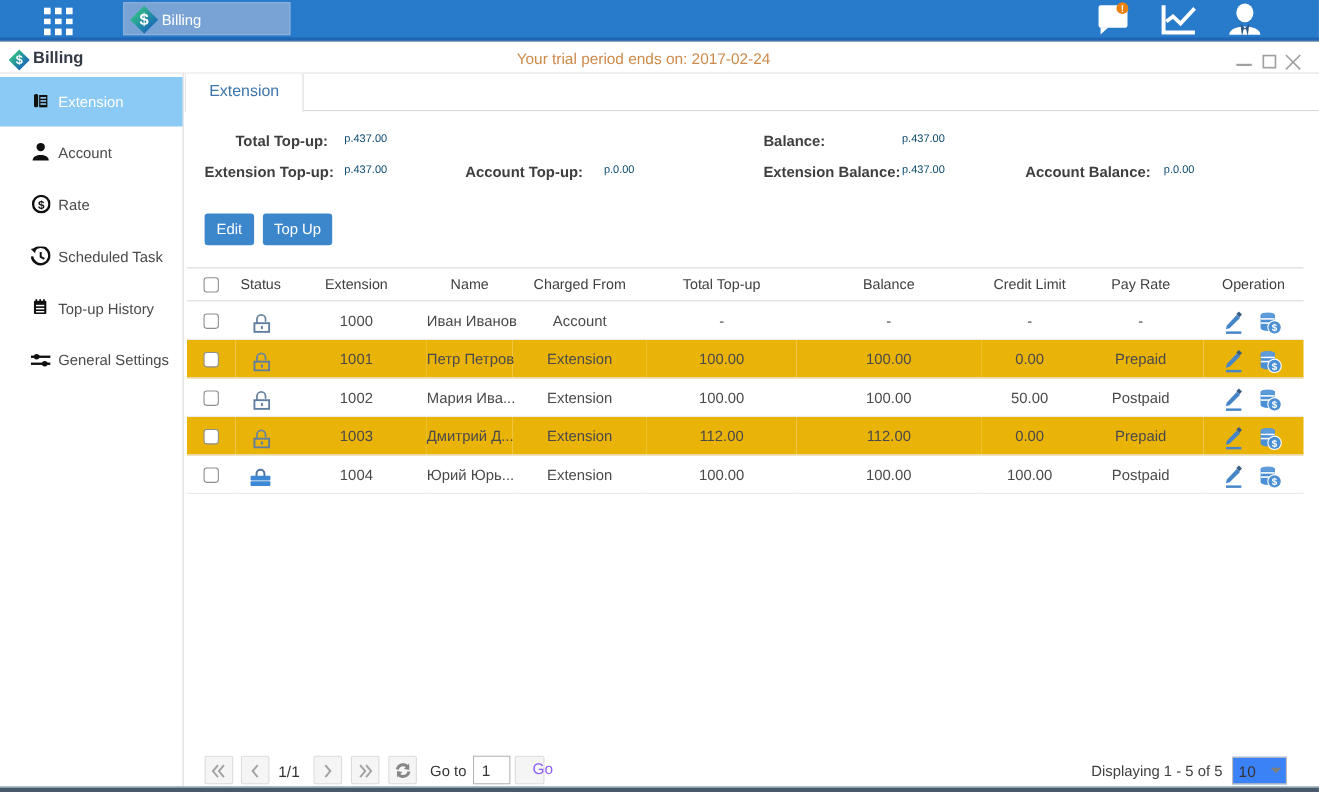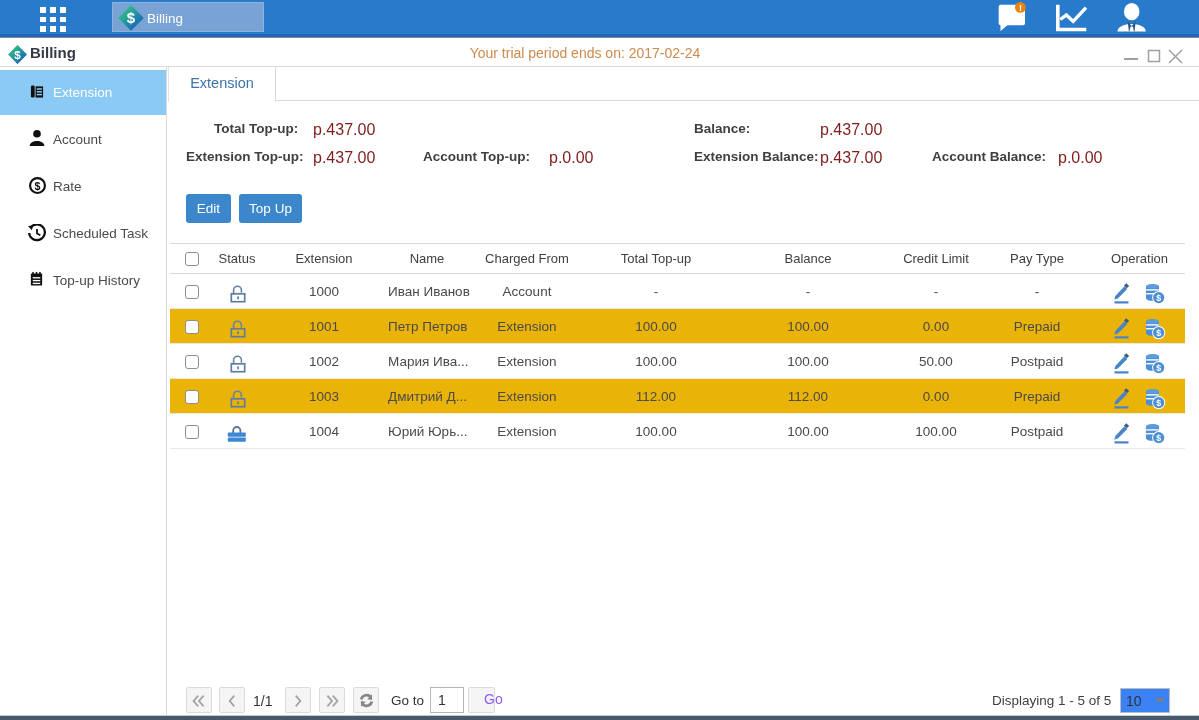--- a/index.html
+++ b/index.html
@@ -20,21 +20,21 @@
 .sidebar { position:absolute; left:0; top:67px; width:167px; height:648px; background:#fff; border-right:1px solid #dcdcdc; }
 .sitem { position:relative; height:45px; margin-bottom:2px; }
 .sitem .lbl { position:absolute; left:53px; top:15px; font-size:13.5px; color:#4a4a4a; }
 .sitem .ic { position:absolute; left:28px; top:13px; }
 .sitem.sel { background:#8acaf4; }
 .sitem.sel .lbl { color:#fff; }
 .content { position:absolute; left:168px; top:67px; width:1031px; height:648px; background:#fff; }
 .tabbar { position:absolute; left:0; top:0; width:1031px; height:34px; border-bottom:1px solid #d9d9d9; }
 .tab { position:absolute; left:0; top:0; width:108px; height:35px; z-index:2; background:#fff; border-left:1px solid #e3e3e3; border-right:1px solid #d9d9d9; text-align:center; line-height:33px; font-size:14.5px; color:#3e74a8; }
 .ilabel { position:absolute; font-size:13.5px; font-weight:bold; color:#3f3f3f; }
-.ivalue { position:absolute; font-size:16px; color:#7f1d1d; }
+.ivalue { position:absolute; font-size:10px; color:#0c4a6e; }
 .btn { position:absolute; height:29px; background:#3c87cb; color:#fff; font-size:13.5px; text-align:center; line-height:29px; border-radius:3px; }
 table.grid { position:absolute; left:2px; top:176px; width:1015px; border-collapse:collapse; table-layout:fixed; }
 table.grid th { height:30px; border-top:1px solid #d8d8d8; border-bottom:1px solid #d8d8d8; font-size:13px; font-weight:normal; color:#404040; text-align:center; }
 table.grid td { height:35px; font-size:13.5px; color:#4a4a4a; text-align:center; border-bottom:1px solid #e9e9e9; white-space:nowrap; }
 table.grid tr.odd td { background:#eab308; }
 .cb { display:inline-block; width:14px; height:14px; border:1.5px solid #8e8e8e; border-radius:3px; background:#fff; vertical-align:middle; }
 .pager { position:absolute; left:0; top:620px; width:1152px; height:26px; }
 .pbtn { position:absolute; top:0; width:26px; height:26px; background:#f5f5f5; border:1px solid #dcdcdc; border-radius:2px; text-align:center; line-height:23px; color:#999; font-size:18px; }
 .pgtext { position:absolute; font-size:14px; color:#333; }
 .bottombar { position:absolute; left:0; top:715px; width:1199px; height:5px; background:#47596a; border-top:1px solid #b9cfdb; }
@@ -148,20 +148,29 @@
     <svg class="ic" style="left:29px" width="15" height="16" viewBox="0 0 16 16">
       <rect x="2" y="2" width="12" height="13" rx="1" fill="#10100f"></rect>
       <rect x="3.5" y="0.5" width="1.6" height="3" fill="#10100f"></rect>
       <rect x="7.2" y="0.5" width="1.6" height="3" fill="#10100f"></rect>
       <rect x="10.9" y="0.5" width="1.6" height="3" fill="#10100f"></rect>
       <rect x="4" y="6" width="8" height="1.4" fill="#fff"></rect>
       <rect x="4" y="9" width="8" height="1.4" fill="#fff"></rect>
       <rect x="4" y="12" width="8" height="1.4" fill="#fff"></rect>
     </svg>
     <span class="lbl">Top-up History</span>
+  </div>
+  <div class="sitem">
+    <svg class="ic" style="top:14px" width="18" height="17" viewBox="0 0 17 16">
+      <rect x="0" y="4" width="17" height="2" fill="#10100f"></rect>
+      <rect x="0" y="10" width="17" height="2" fill="#10100f"></rect>
+      <circle cx="5" cy="5" r="2.4" fill="#10100f"></circle>
+      <circle cx="12" cy="11" r="2.4" fill="#10100f"></circle>
+    </svg>
+    <span class="lbl">General Settings</span>
   </div>
 </div>
 
 <div class="content">
   <div class="tabbar">
       <div class="tab">Extension</div>
     </div>
 
   <span class="ilabel" style="left:18px; top:54px;margin-left:28px;">Total Top-up:</span>
   <span class="ivalue" style="left:145px; top:54px;">p.437.00</span>
@@ -196,21 +205,21 @@
     <tbody>
         <tr>
       <th><span class="cb"></span></th>
           <th>Status</th>
           <th>Extension</th>
           <th>Name</th>
           <th>Charged From</th>
       <th>Total Top-up</th>
           <th>Balance</th>
           <th>Credit Limit</th>
-          <th>Pay Type</th>
+          <th>Pay Rate</th>
           <th>Operation</th>
     </tr>
     <tr>
       <td><span class="cb"></span></td>
           <td><svg width="18" height="19" viewBox="0 0 18 19" style="vertical-align:middle; transform:translateY(2px)">
               <path d="M5.6 9.8 L5.6 6.1 A3.9 3.9 0 0 1 13.4 6.1 L13.4 7.9" stroke="#68849f" stroke-width="1.6" fill="none" stroke-linecap="round"></path>
               <rect x="3.3" y="9.8" width="13.4" height="7.9" fill="none" stroke="#5e7da0" stroke-width="1.7"></rect>
               <rect x="9.2" y="12.2" width="1.8" height="3.1" rx="0.9" fill="#5e7da0"></rect>
             </svg></td>
           <td>1000</td>

